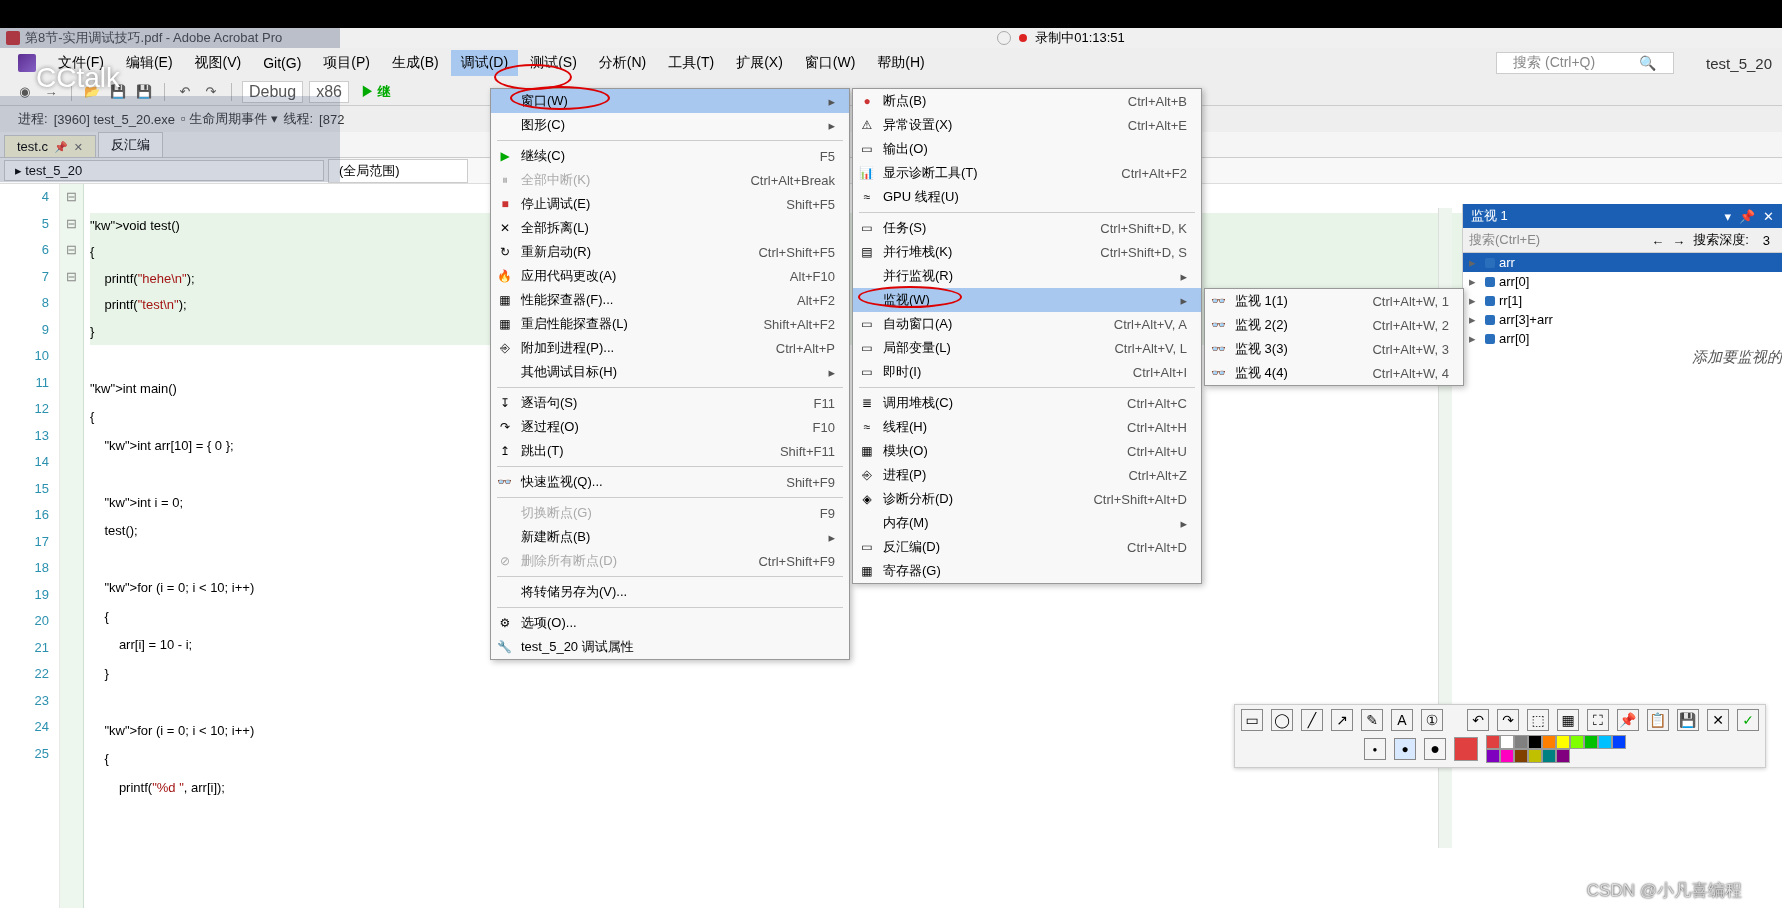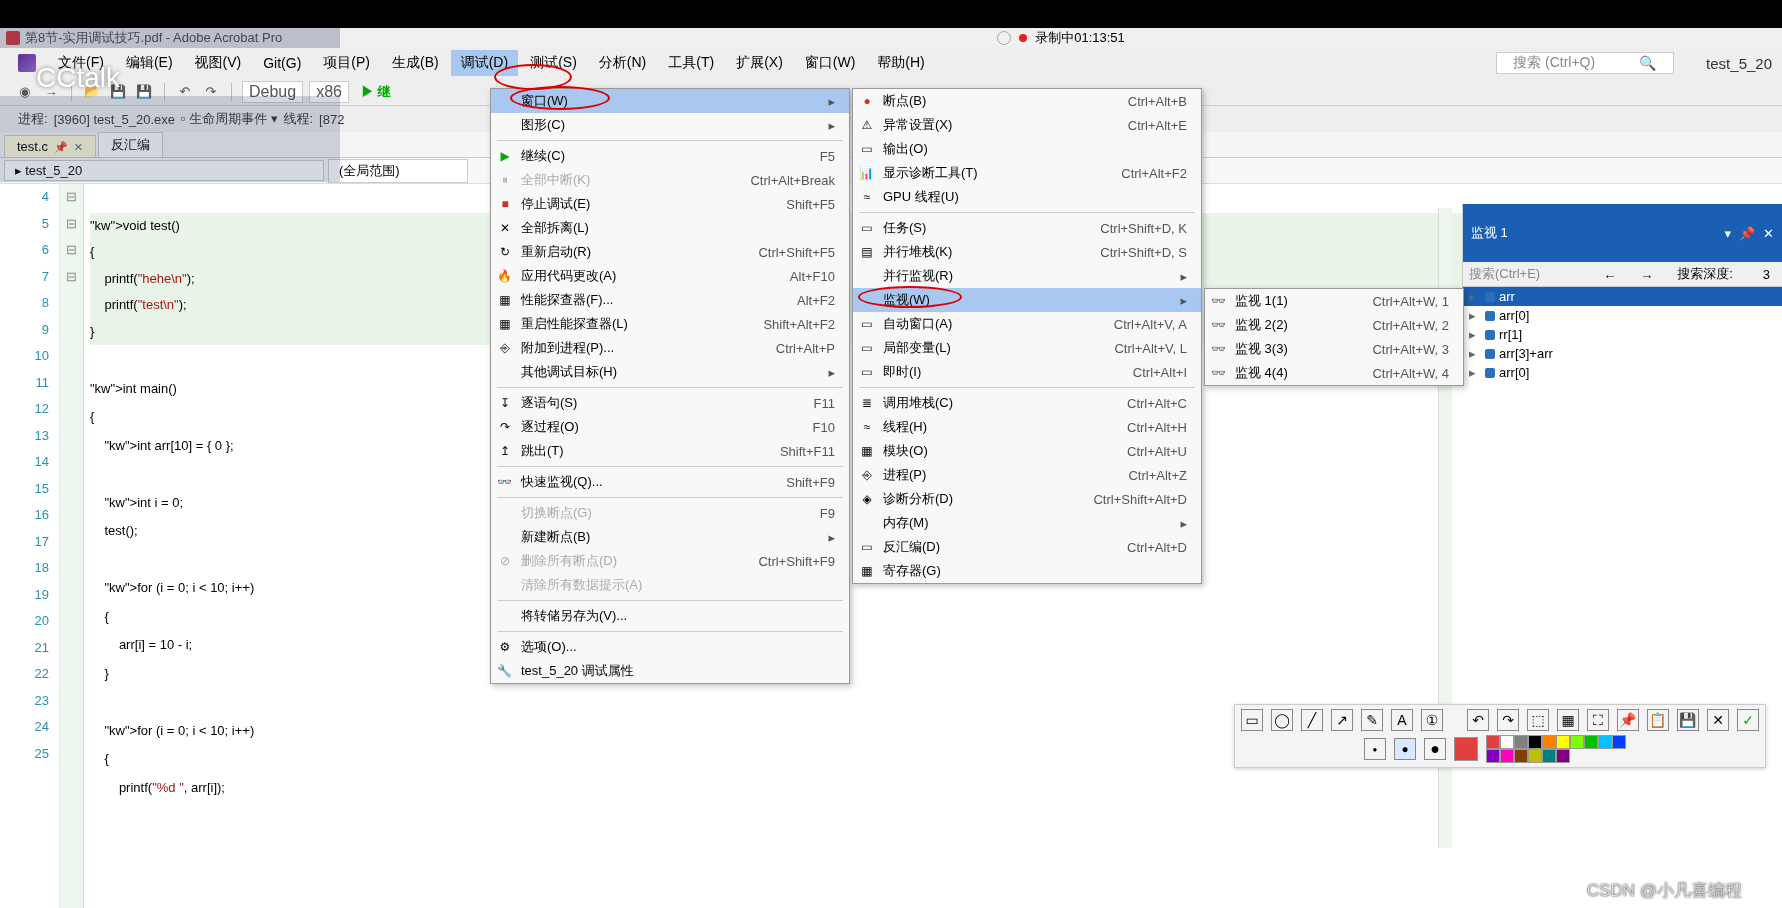--- a/index.html
+++ b/index.html
@@ -43,23 +43,23 @@
   .code .hlrow { background:#e8f4e8; display:block; }
   .menu-pop { position:absolute; background:#f8f8f8; border:1px solid #999; box-shadow:2px 2px 6px rgba(0,0,0,.25); font-size:14px; z-index:20; }
   .menu-pop .row { display:flex; align-items:center; height:24px; padding:0 14px 0 30px; gap:14px; cursor:default; position:relative; }
   .menu-pop .row.hov { background:#a8c8f0; }
   .menu-pop .row .sc { margin-left:auto; color:#555; font-size:13px; }
   .menu-pop .row .ico { position:absolute; left:6px; width:16px; height:16px; display:flex; align-items:center; justify-content:center; font-size:12px; }
   .menu-pop .row .arr { margin-left:auto; color:#555; }
   .menu-pop .sep { height:1px; background:#ccc; margin:3px 6px; }
   .menu-pop .row.dis { color:#aaa; }
   .right-panel { position:absolute; top:156px; right:0; width:320px; background:#fff; border-left:1px solid #ccc; z-index:5; }
-  .rp-title { background:#1a5fb4; color:#fff; padding:20px 8px; display:flex; align-items:center; font-size:14px; }
+  .rp-title { background:#1a5fb4; color:#fff; padding:3px 8px; display:flex; align-items:center; font-size:14px; }
   .rp-title .wctrl { margin-left:auto; display:flex; gap:8px; }
-  .rp-tools { background:#f0f0f0; padding:3px 6px; display:flex; align-items:center; gap:24px; border-bottom:1px solid #ccc; font-size:13px; }
+  .rp-tools { background:#f0f0f0; padding:3px 6px; display:flex; align-items:center; gap:8px; border-bottom:1px solid #ccc; font-size:13px; }
   .rp-head { display:flex; background:#f4f4f4; border-bottom:1px solid #ddd; font-size:13px; }
   .rp-head div { padding:3px 8px; border-right:1px solid #ddd; }
   .rp-row { display:flex; align-items:center; padding:2px 6px; font-size:13px; gap:4px; }
   .rp-row .exp { width:12px; color:#666; }
   .rp-row .cube { width:10px; height:10px; background:#2a6fbb; border-radius:2px; }
   .rp-extra { position:absolute; right:0; top:300px; font-style:italic; color:#555; font-size:15px; z-index:4; }
   .anno-bar { position:absolute; right:16px; bottom:140px; background:#f4f4f4; border:1px solid #ccc; display:flex; align-items:center; gap:4px; padding:4px 6px; z-index:30; box-shadow:0 1px 4px rgba(0,0,0,.2); flex-direction:column; }
   .anno-bar .row1 { display:flex; gap:8px; align-items:center; }
   .anno-bar .shape { width:22px; height:22px; border:1px solid #888; display:flex; align-items:center; justify-content:center; font-size:14px; }
   .anno-bar .pal { display:flex; flex-wrap:wrap; width:150px; }
@@ -367,23 +367,20 @@
     </div>
     <div class="row">
       <span>新建断点(B)</span>
       <span class="arr">▸</span>
     </div>
     <div class="row dis">
       <span class="ico">⊘</span>
       <span>删除所有断点(D)</span>
       <span class="sc">Ctrl+Shift+F9</span>
     </div>
-    <div class="row dis">
-      <span>清除所有数据提示(A)</span>
-    </div>
     <div class="sep"></div>
     <div class="row">
       <span>将转储另存为(V)...</span>
     </div>
     <div class="sep"></div>
     <div class="row">
       <span class="ico">⚙</span>
       <span>选项(O)...</span>
     </div>
     <div class="row">

